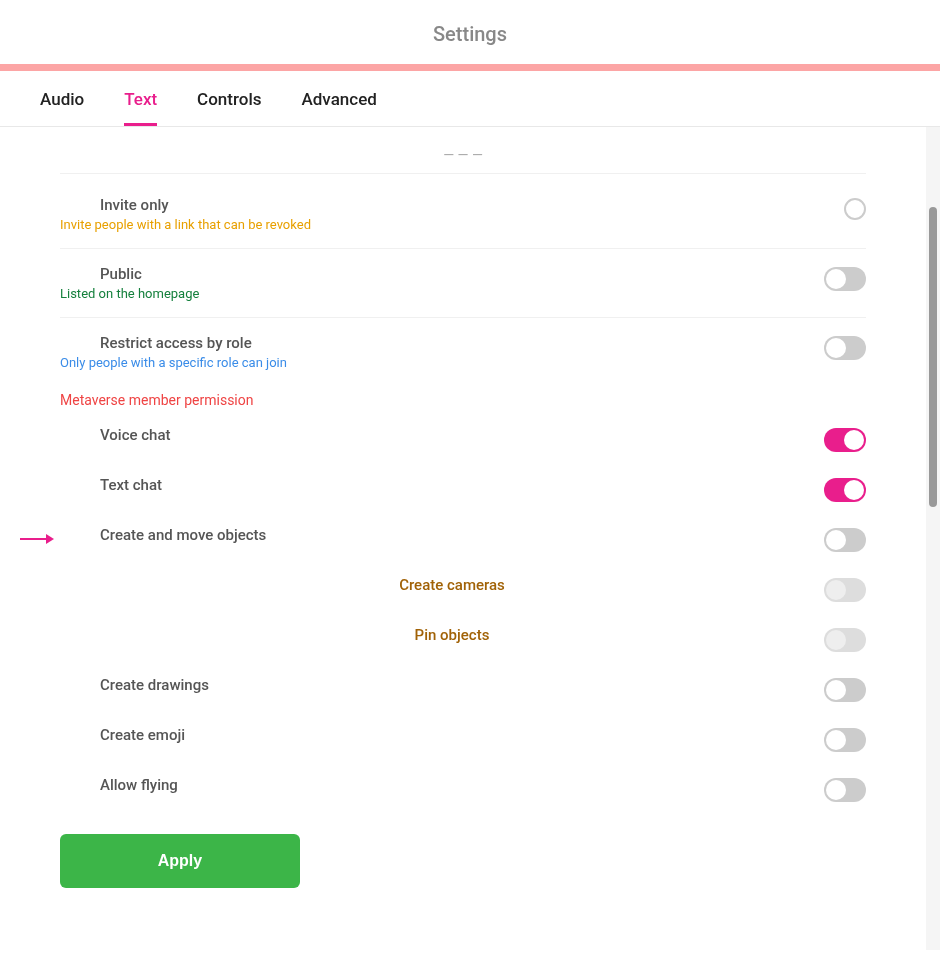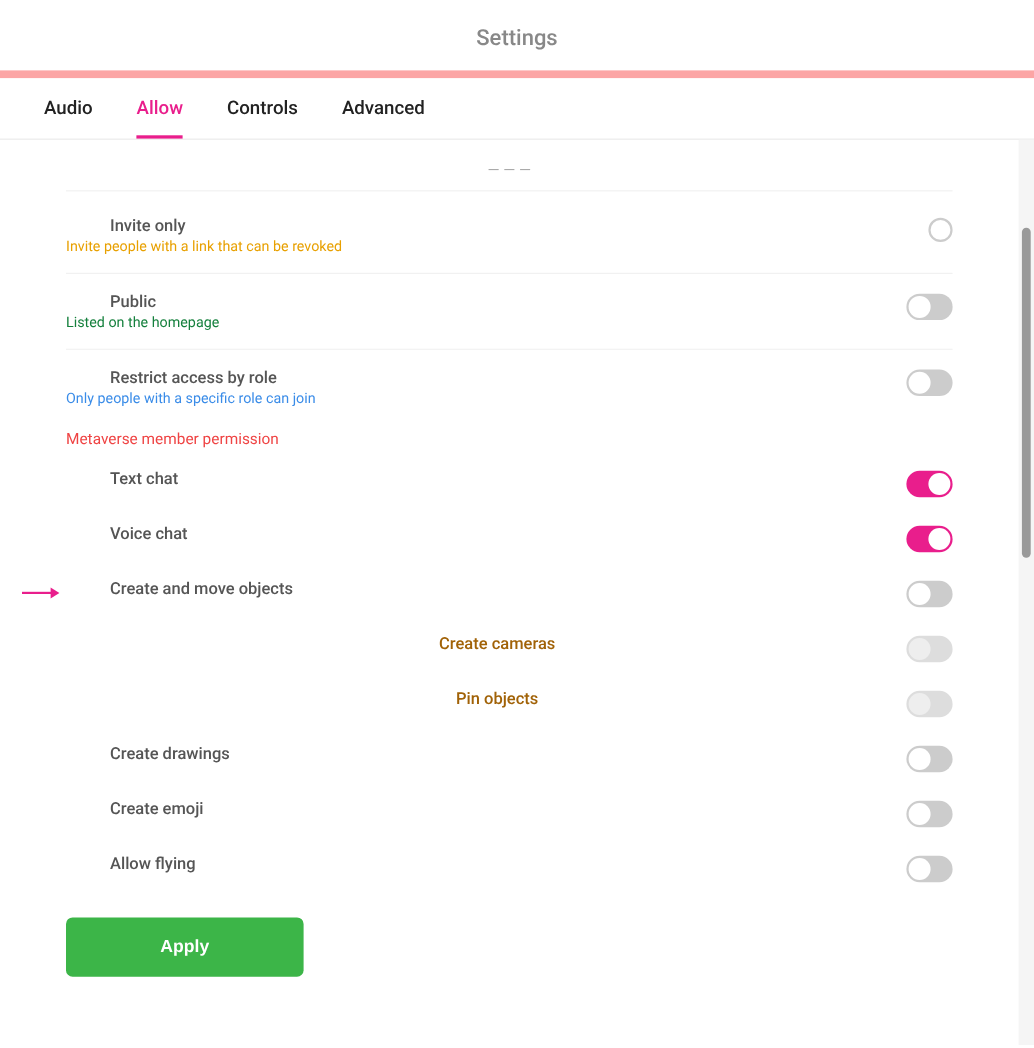--- a/index.html
+++ b/index.html
@@ -185,21 +185,21 @@
     }
 
     .apply-btn {
       background: #3cb548;
       color: #fff;
       border: none;
       border-radius: 6px;
       font-size: 16px;
       font-weight: 700;
       padding: 18px 0;
-      width: 216px;
+      width: 240px;
       cursor: pointer;
       margin-top: 20px;
       display: block;
     }
 
     .metaverse-label {
       font-size: 14px;
       color: #ef4444;
       padding: 10px 0 6px;
     }
@@ -214,21 +214,21 @@
     }
   </style>
 </head>
 <body>
 
 <div>
   <div class="page-title">Settings</div>
 
   <div class="tabs">
     <div class="tab">Audio</div>
-    <div class="tab active">Allow</div>
+    <div class="tab active">Text</div>
     <div class="tab">Controls</div>
     <div class="tab">Advanced</div>
   </div>
 
   <div class="content-area">
     <div class="scroll-content">
 
       <div class="truncated-top">— — —</div>
 
       <div class="setting-row">
@@ -260,30 +260,30 @@
         </div>
         <div class="toggle off">
           <div class="knob"></div>
         </div>
       </div>
 
       <div class="metaverse-label">Metaverse member permission</div>
 
       <div class="setting-row">
         <div class="setting-info">
+          <div class="setting-title">Voice chat</div>
+        </div>
+        <div class="toggle on">
+          <div class="knob"></div>
+        </div>
+      </div>
+
+      <div class="setting-row">
+        <div class="setting-info">
           <div class="setting-title">Text chat</div>
-        </div>
-        <div class="toggle on">
-          <div class="knob"></div>
-        </div>
-      </div>
-
-      <div class="setting-row">
-        <div class="setting-info">
-          <div class="setting-title">Voice chat</div>
         </div>
         <div class="toggle on">
           <div class="knob"></div>
         </div>
       </div>
 
       <div class="setting-row with-arrow">
         <div class="setting-info">
           <div class="setting-title">Create and move objects</div>
         </div>

